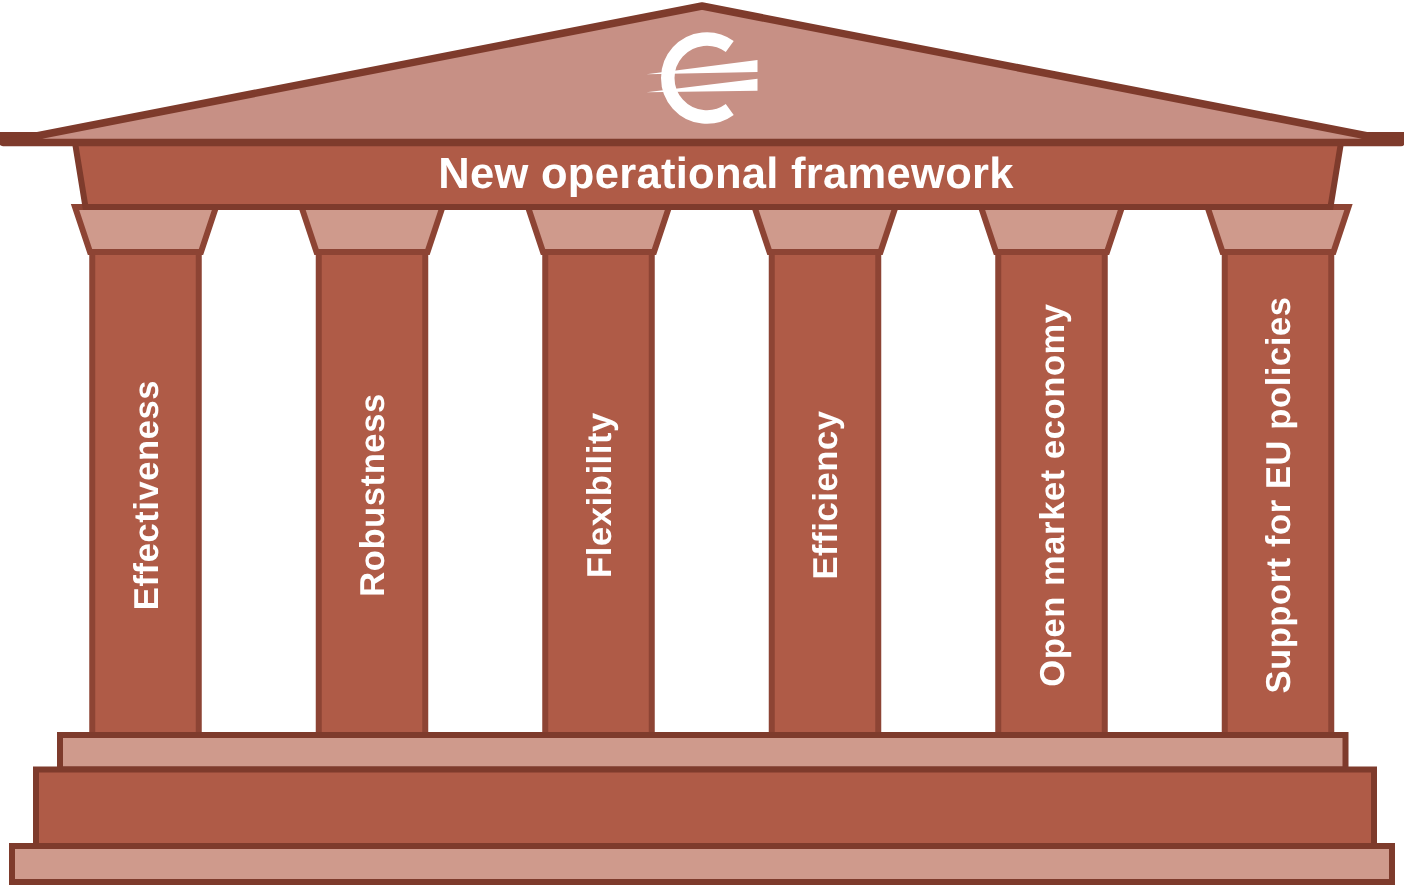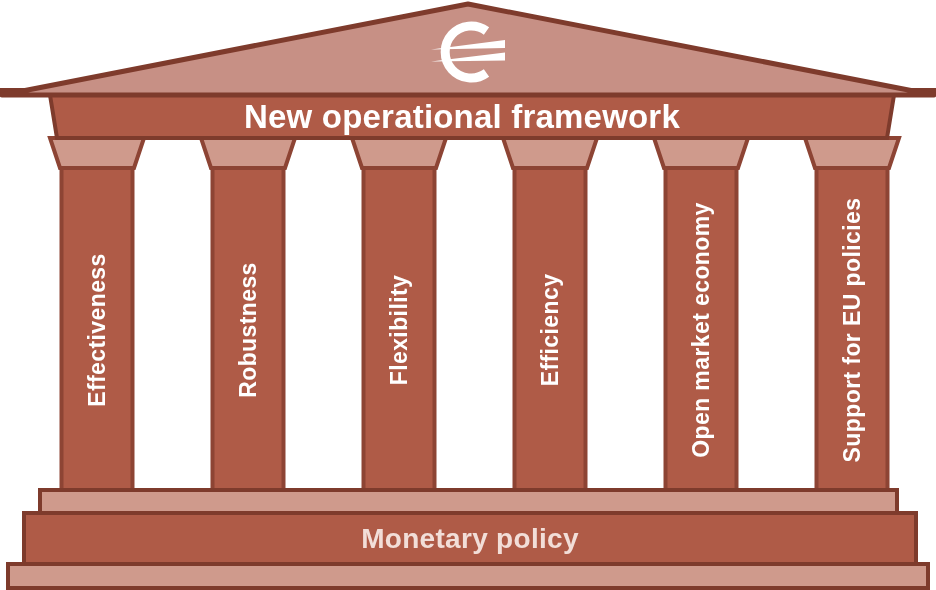--- a/index.html
+++ b/index.html
@@ -34,23 +34,23 @@
   .label {
     position: absolute;
     display: flex;
     align-items: center;
     justify-content: center;
     font-weight: bold;
     text-align: center;
     white-space: nowrap;
   }
   .title-label {
-    left: 42px; top: 95px;
+    left: 64px; top: 95px;
     width: 840px; height: 43px;
-    font-size: 33px;
+    font-size: 29px;
     color: var(--c-title);
     letter-spacing: 0.2px;
   }
   .base-label {
     left: 24px; top: 514px;
     width: 892px; height: 49px;
     font-size: 28px;
     color: var(--c-base-text);
     letter-spacing: 0.3px;
   }
@@ -101,15 +101,14 @@
 
   <div class="label title-label">New operational framework</div>
 
   <div class="label pillar-label" style="left:-68px; top:295px;">Effectiveness</div>
   <div class="label pillar-label" style="left:83px;  top:295px;">Robustness</div>
   <div class="label pillar-label" style="left:234px; top:295px;">Flexibility</div>
   <div class="label pillar-label" style="left:385px; top:295px;">Efficiency</div>
   <div class="label pillar-label" style="left:536px; top:295px;">Open market economy</div>
   <div class="label pillar-label" style="left:687px; top:295px;">Support for EU policies</div>
 
-  <div class="label base-label">Monetary policy</div>
 
 </div>
 
 </body></html>

